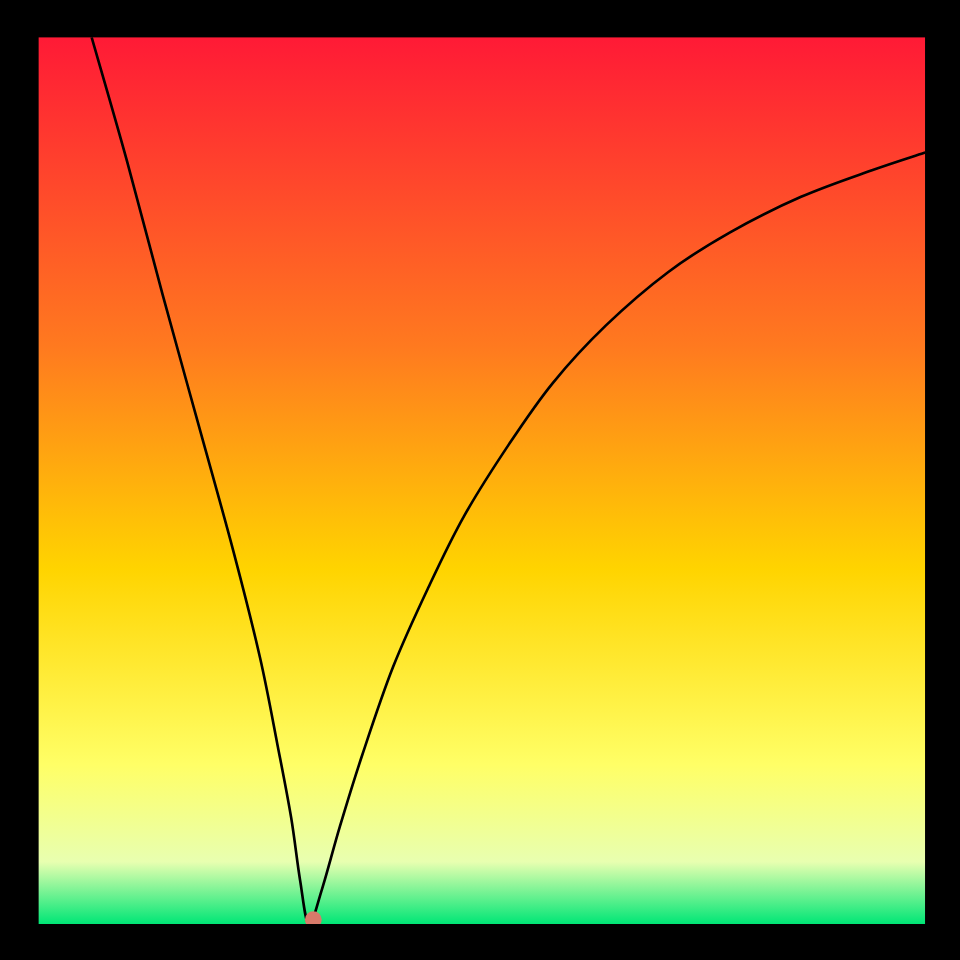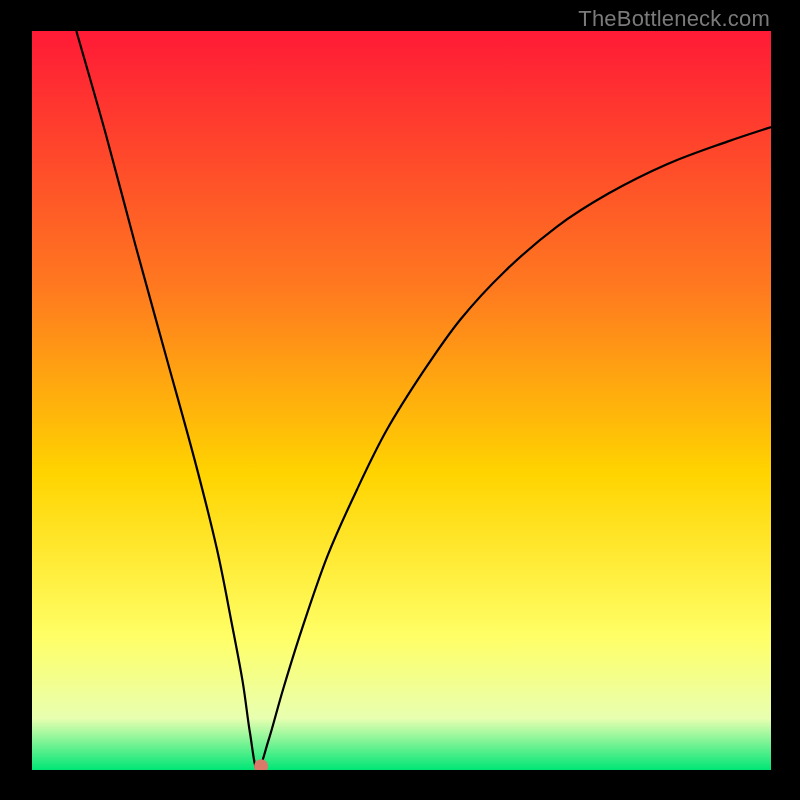--- a/index.html
+++ b/index.html
@@ -38,21 +38,20 @@
     position: absolute;
     left: 0;
     top: 0;
   }
 </style>
 </head>
 <body>
 
 <div class="frame">
 
-  <div class="watermark">TheBottleneck.com</div>
 
   <div class="plot-area">
     <svg id="bg-svg" width="739" height="739" viewBox="0 0 739 739">
       <defs>
         <linearGradient id="grad" x1="0" y1="0" x2="0" y2="1">
           <stop id="g0" offset="0%" stop-color="#ff1a36"></stop>
           <stop id="g1" offset="35%" stop-color="#ff7a1f"></stop>
           <stop id="g2" offset="60%" stop-color="#ffd400"></stop>
           <stop id="g3" offset="82%" stop-color="#ffff66"></stop>
           <stop id="g4" offset="93%" stop-color="#e8ffb0"></stop>

